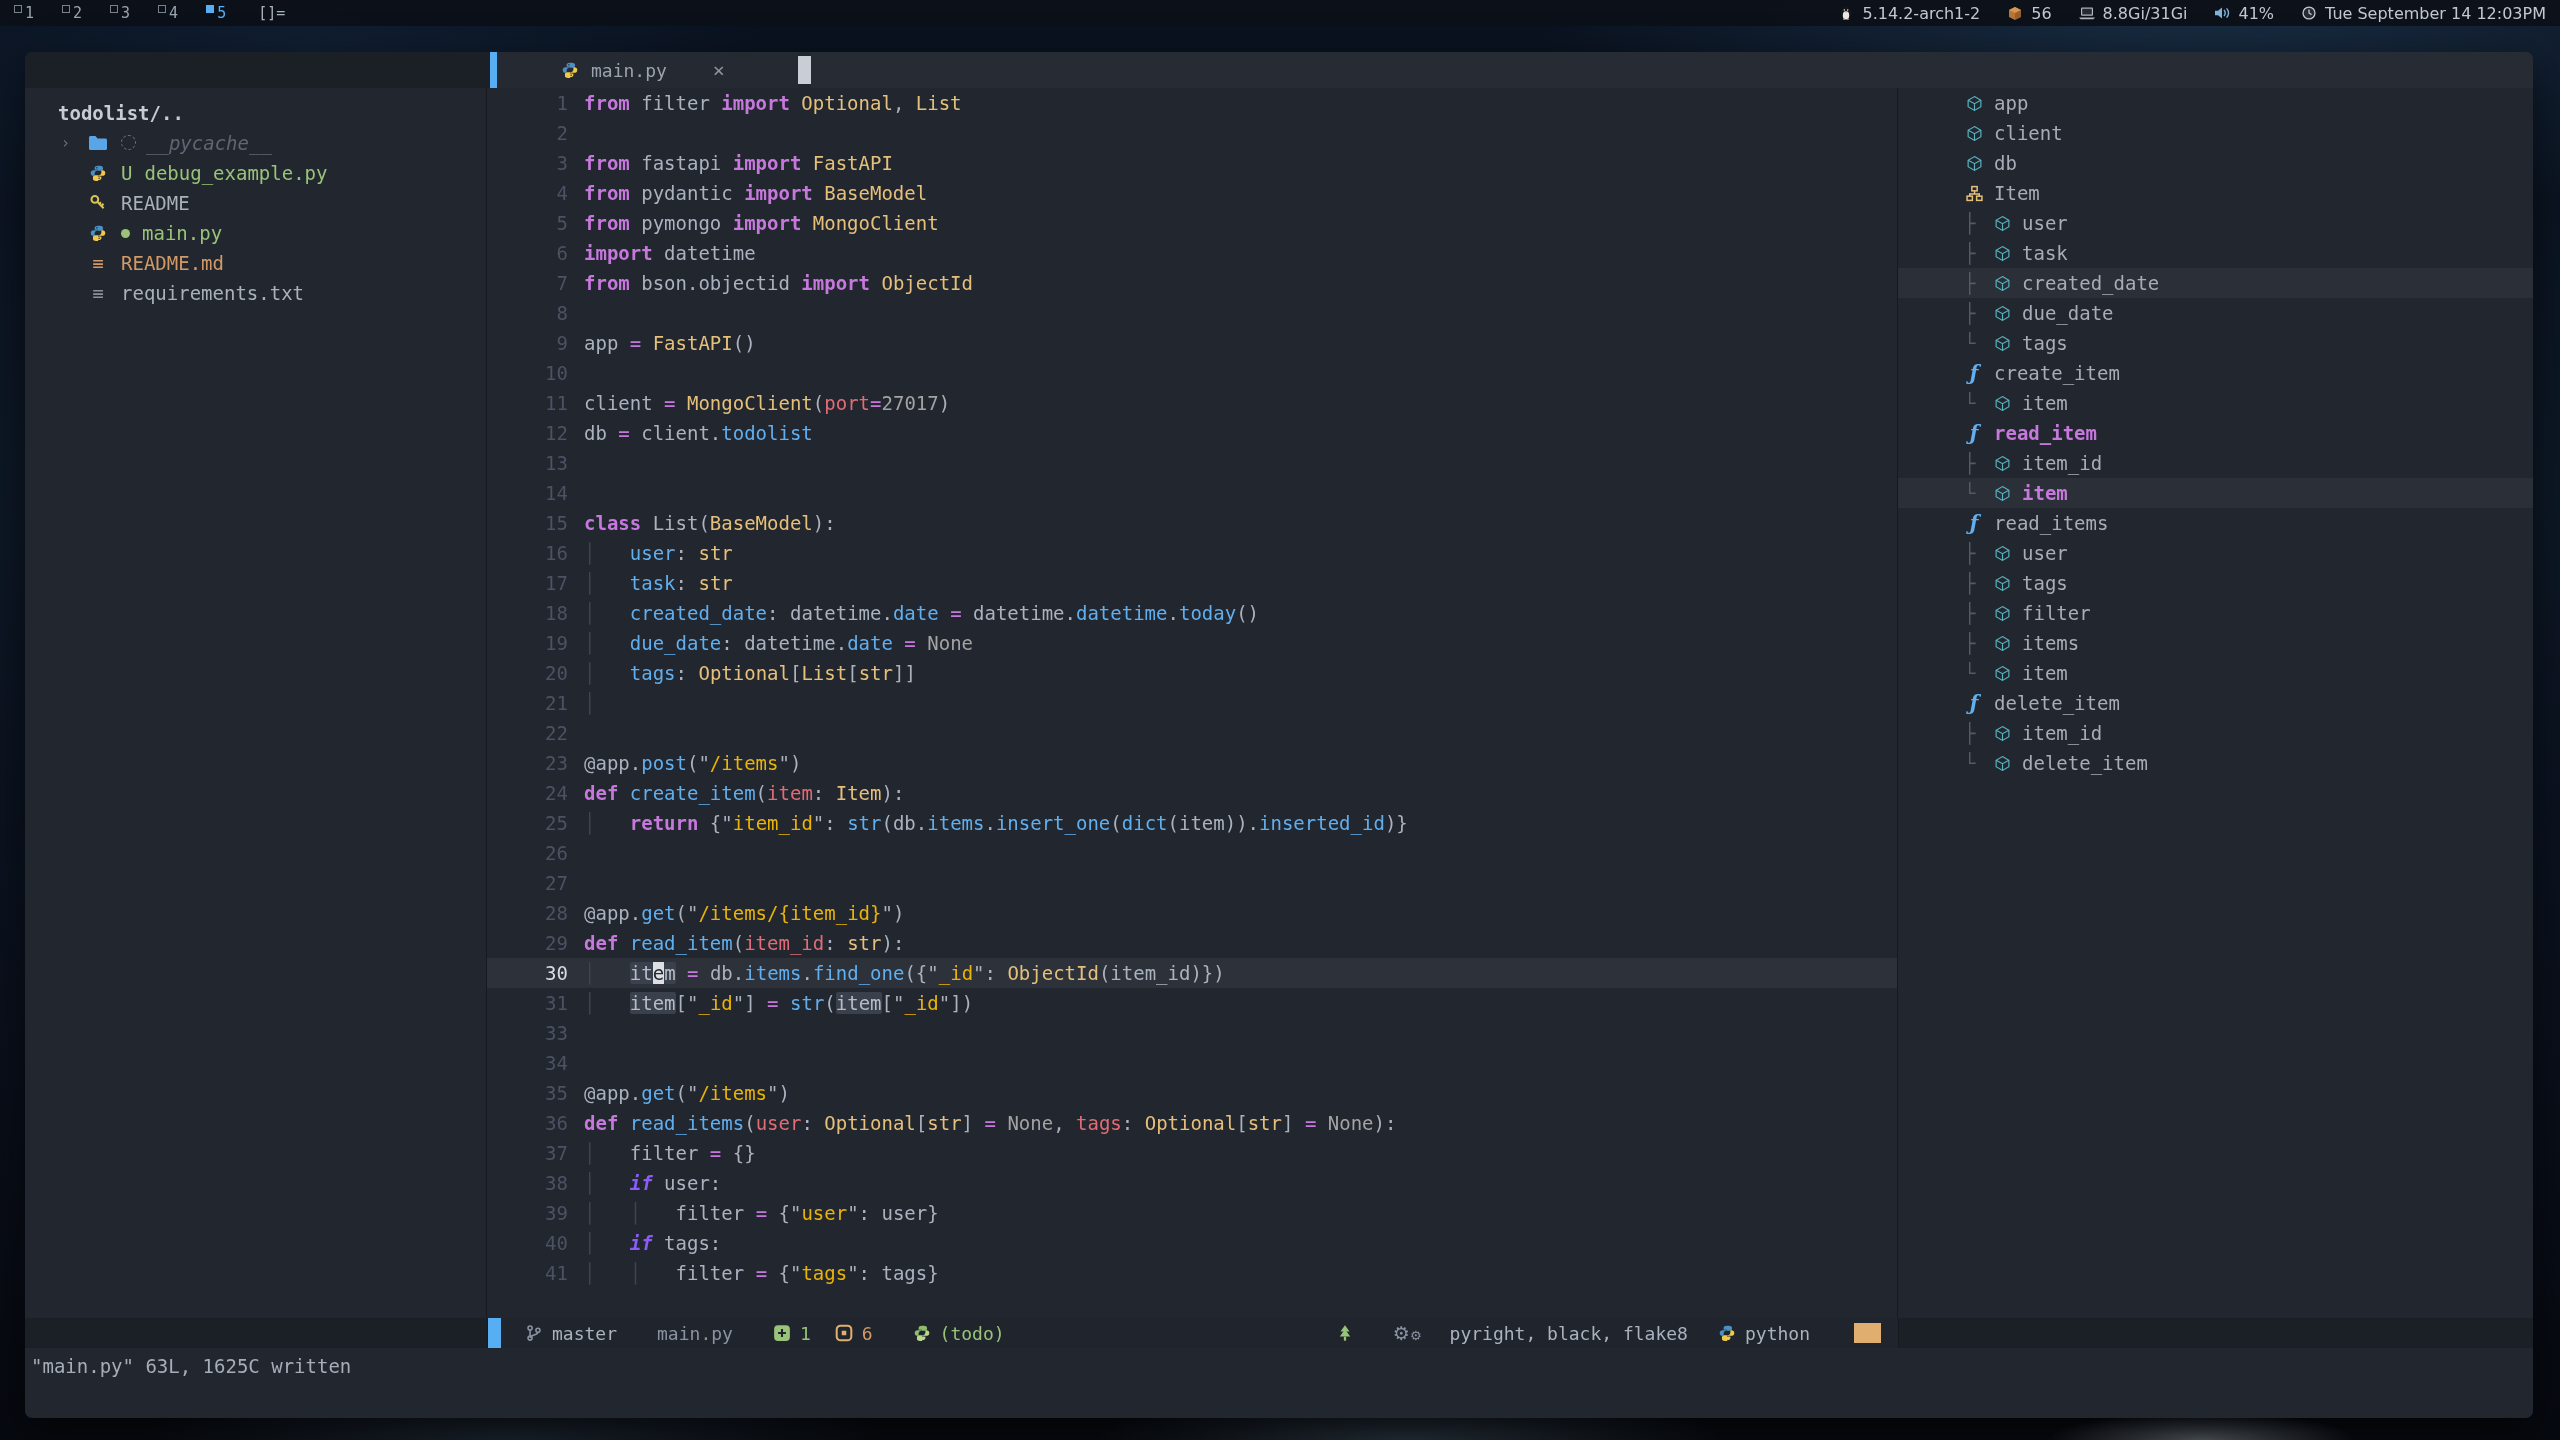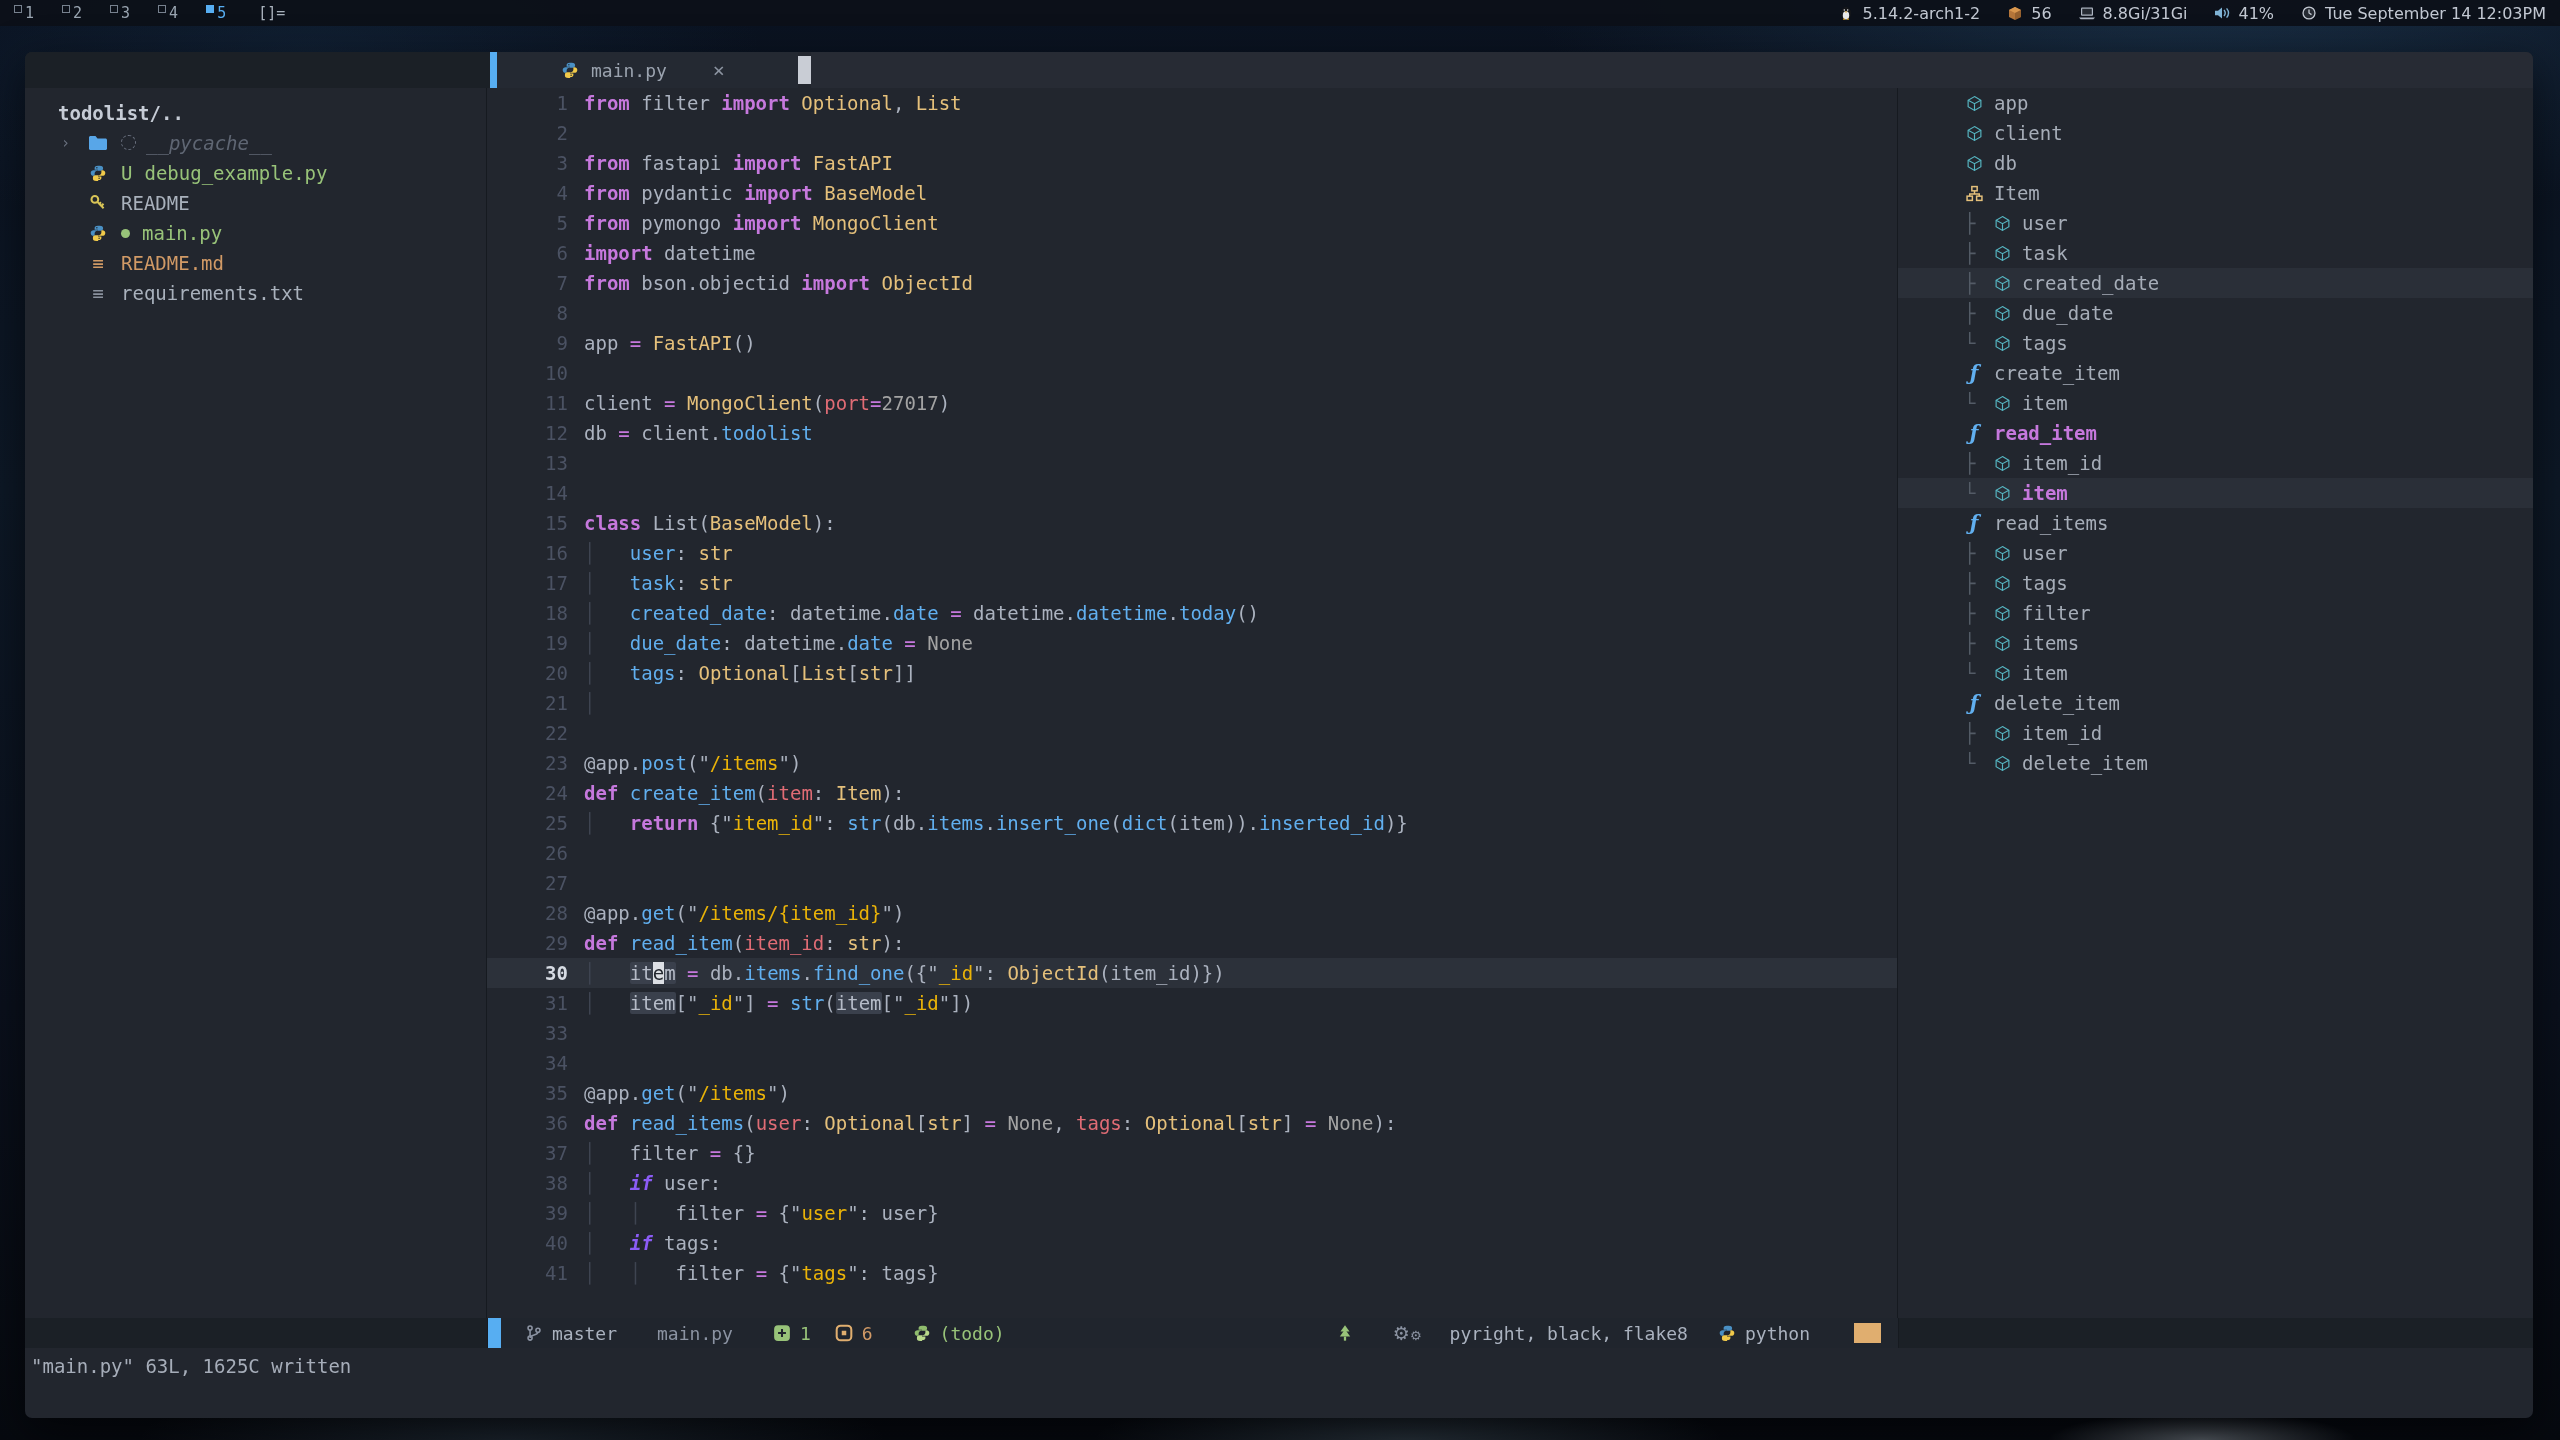--- a/index.html
+++ b/index.html
@@ -58,21 +58,21 @@
   .gitU{color:#98c379;margin-right:12px;}
   .moddot{width:9px;height:9px;border-radius:50%;background:#98c379;margin-right:12px;}
   .dashcirc{width:13px;height:13px;border:1.6px dashed #6b7280;border-radius:50%;display:inline-block;}
   .lineicon{font-size:19px;line-height:18px;}
   
   .editor{width:1410px;box-sizing:border-box;overflow:hidden;}
   .cl{display:flex;height:30px;line-height:30px;font-size:19px;white-space:pre;}
   .ln{flex:0 0 95px;box-sizing:border-box;text-align:right;padding-right:14px;color:#4b5263;}
   .ct{flex:1;padding-left:2px;}
   .cursorline{background:#2c313a;}
-  .cursorline .ln{color:#d7dce4;font-weight:bold;}
+  .cursorline .ln{color:#d7dce4;font-weight:normal;}
   .tok-kw{color:#c678dd;font-weight:bold;}
   .tok-kwi{color:#8b5cf6;font-weight:bold;font-style:italic;}
   .tok-fg{color:#abb2bf;}
   .tok-ty{color:#e5c07b;}
   .tok-num{color:#a3a3a3;}
   .tok-str{color:#eab308;}
   .tok-red{color:#e06c75;}
   .tok-blue{color:#61afef;}
   .tok-op{color:#c678dd;}
   .tok-g{color:#3e4451;}

